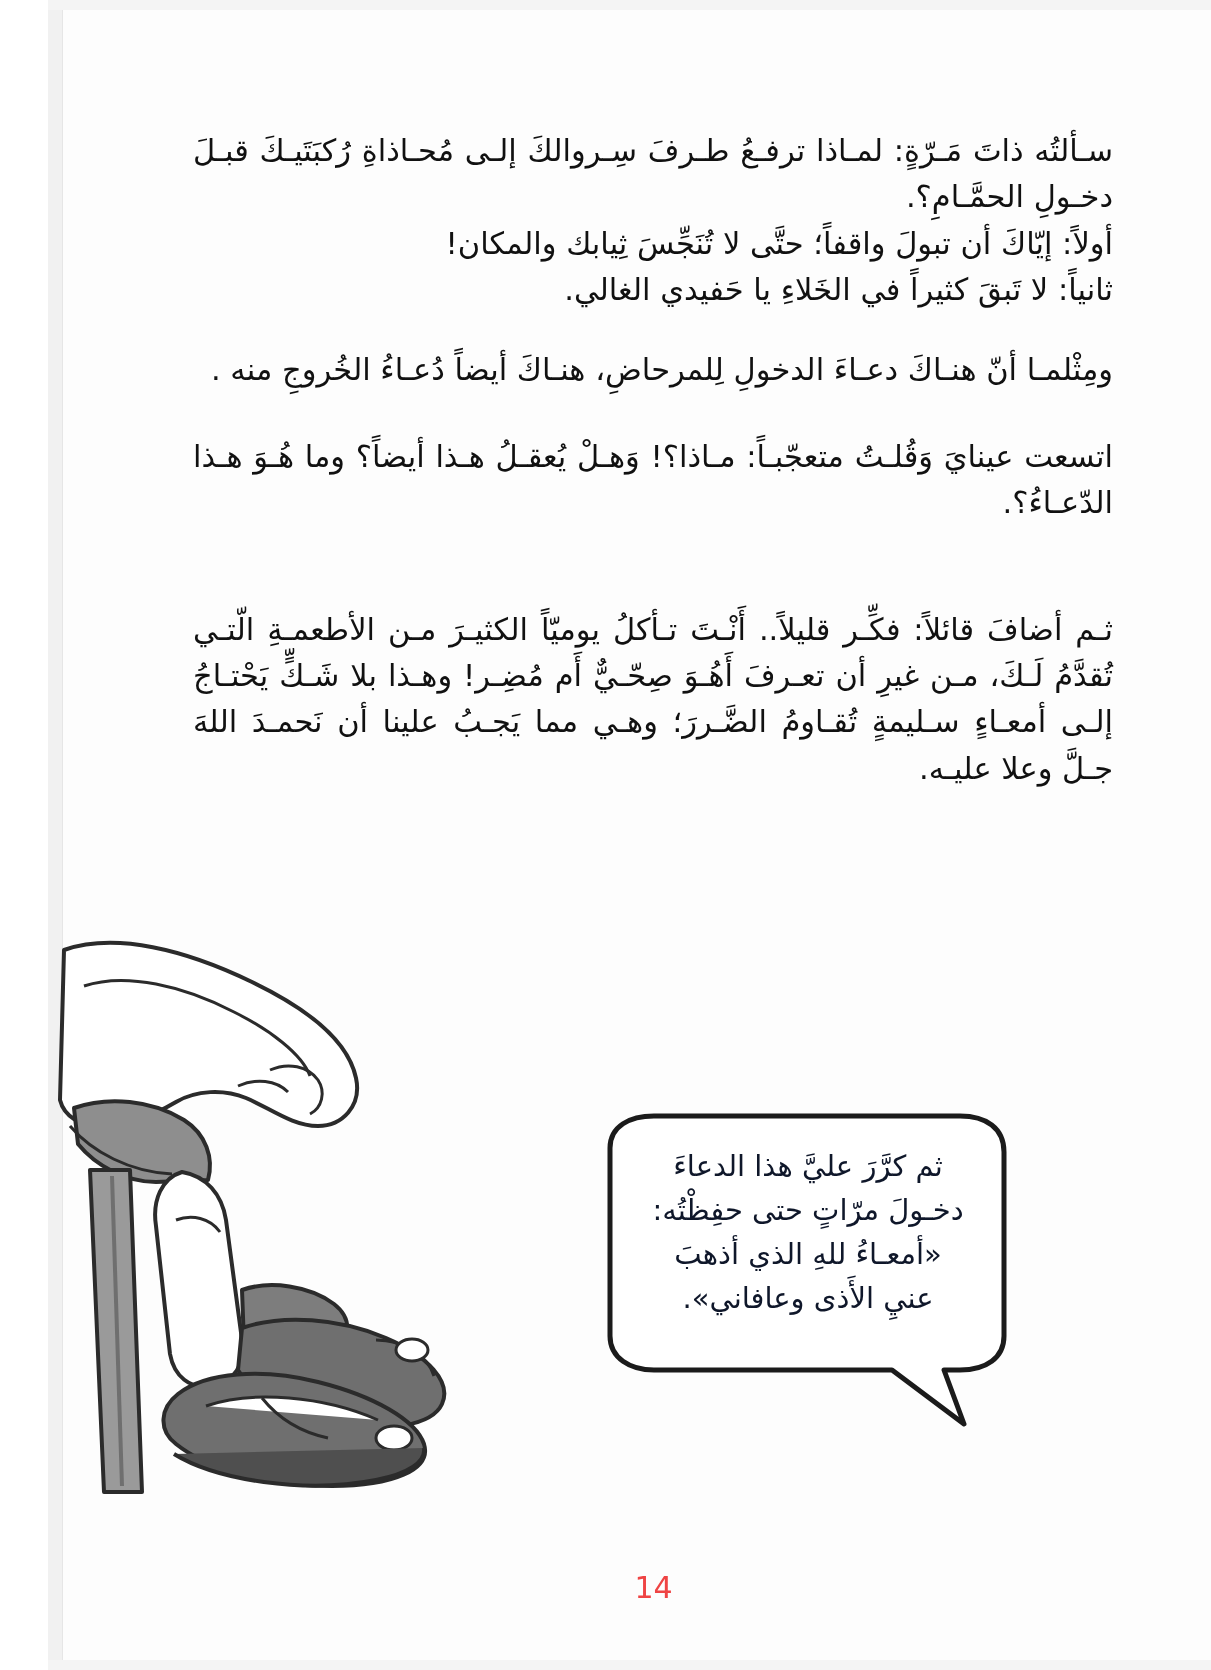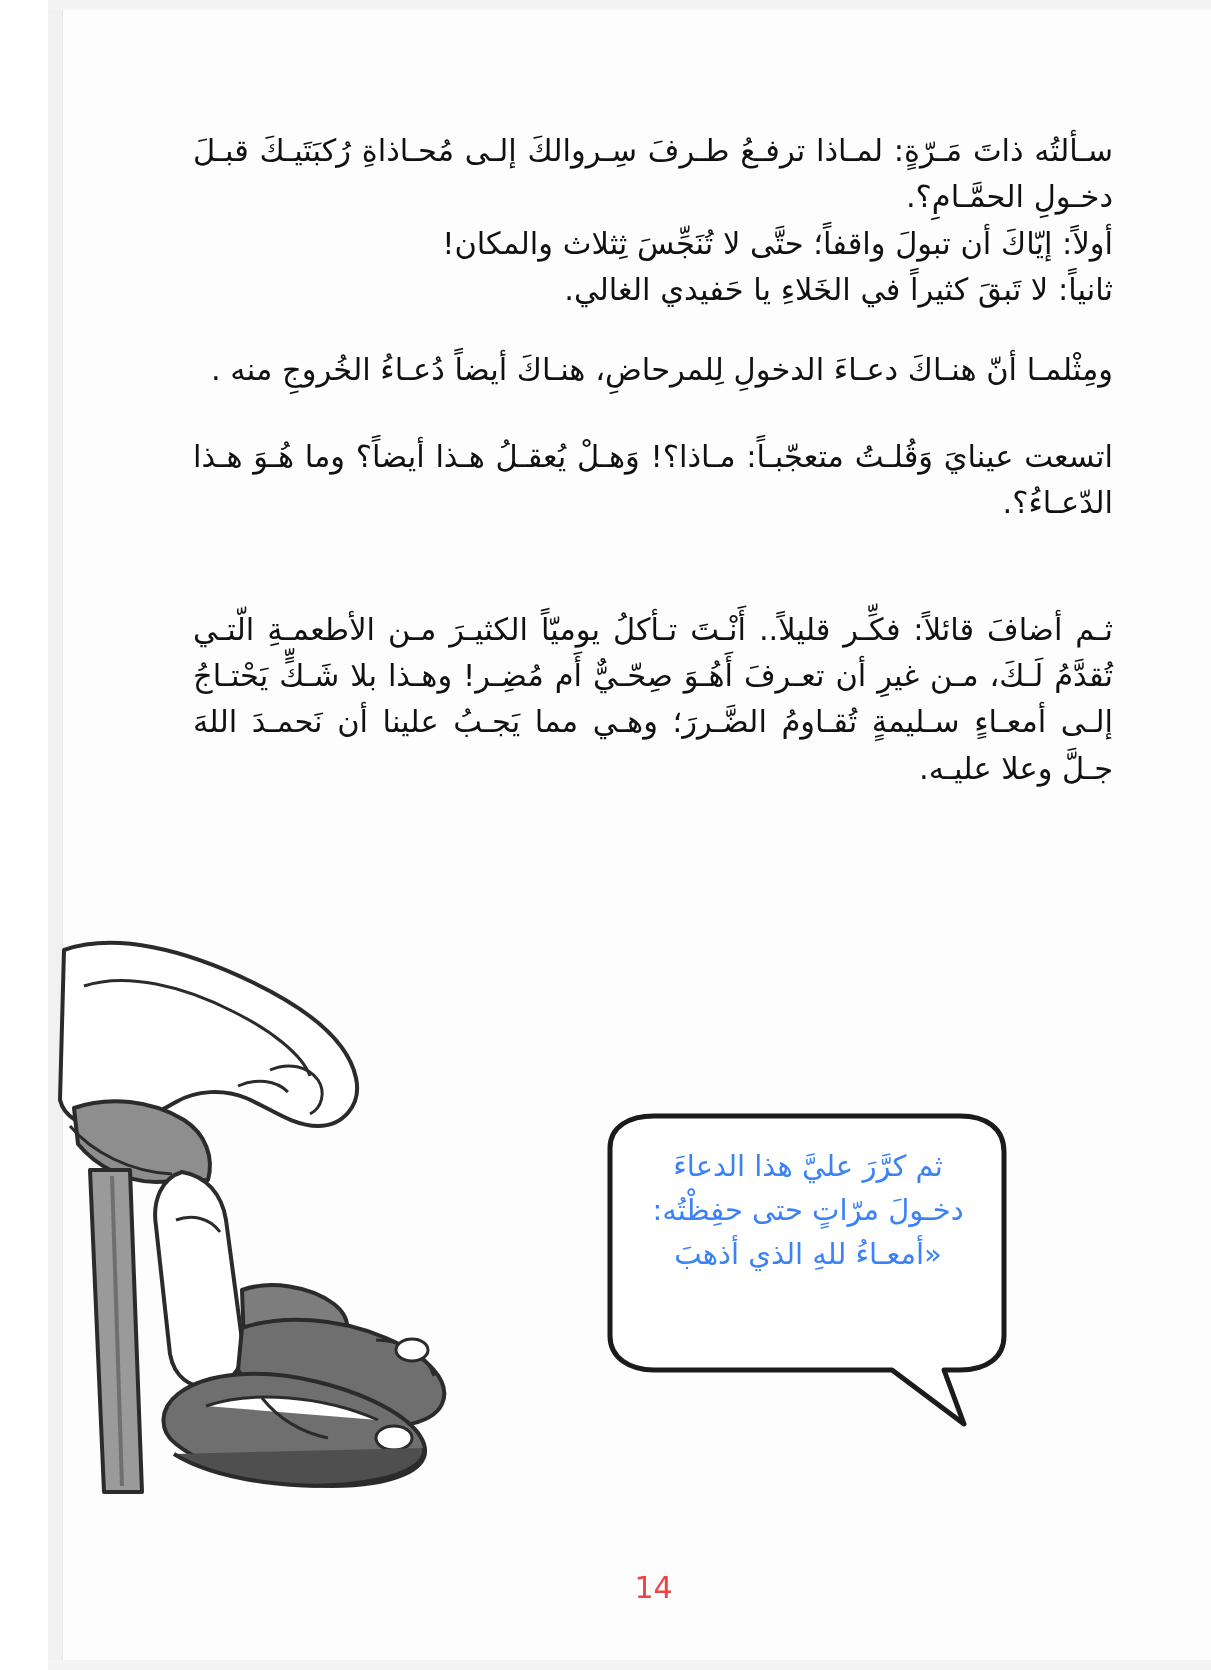--- a/index.html
+++ b/index.html
@@ -83,21 +83,21 @@
   .balloon svg { display: block; }
   .balloon-text {
     position: absolute;
     left: 30px;
     top: 36px;
     width: 372px;
     text-align: center;
     direction: rtl;
     font-size: 29px;
     line-height: 1.52;
-    color: #3b82f6;
+    color: #0f172a;
   }
 
   
   .illustration {
     position: absolute;
     left: 8px;
     top: 920px;
     width: 470px;
     height: 620px;
   }
@@ -119,21 +119,21 @@
 <body>
 
 <div class="page">
   <div class="page-edge-left"></div>
   <div class="page-edge-top"></div>
   <div class="page-edge-right"></div>
   <div class="page-edge-bottom"></div>
 
   <div class="text-column">
     <p class="para">سـألتُه ذاتَ مَـرّةٍ: لمـاذا ترفـعُ طـرفَ سِـروالكَ إلـى مُحـاذاةِ رُكبَتَيـكَ قبـلَ دخـولِ الحمَّـامِ؟.</p>
-    <p class="para">أولاً: إيّاكَ أن تبولَ واقفاً؛ حتَّى لا تُنَجِّسَ ثِثلاث والمكان!</p>
+    <p class="para">أولاً: إيّاكَ أن تبولَ واقفاً؛ حتَّى لا تُنَجِّسَ ثِيابك والمكان!</p>
     <p class="para">ثانياً: لا تَبقَ كثيراً في الخَلاءِ يا حَفيدي الغالي.</p>
     <div class="gap-md"></div>
     <p class="para">ومِثْلمـا أنّ هنـاكَ دعـاءَ الدخولِ لِلمرحاضِ، هنـاكَ أيضاً دُعـاءُ الخُروجِ منه .</p>
     <div class="gap-lg"></div>
     <p class="para">اتسعت عينايَ وَقُلـتُ متعجّبـاً: مـاذا؟! وَهـلْ يُعقـلُ هـذا أيضاً؟ وما هُـوَ هـذا الدّعـاءُ؟.</p>
     <div class="gap-lg"></div>
     <div class="gap-lg"></div>
     <p class="para">ثـم أضافَ قائلاً: فكِّـر قليلاً.. أَنْـتَ تـأكلُ يوميّاً الكثيـرَ مـن الأطعمـةِ الّتـي تُقدَّمُ لَـكَ، مـن غيرِ أن تعـرفَ أَهُـوَ صِحّـيٌّ أَم مُضِـر! وهـذا بلا شَـكٍّ يَحْتـاجُ إلـى أمعـاءٍ سـليمةٍ تُقـاومُ الضَّـررَ؛ وهـي مما يَجـبُ علينا أن نَحمـدَ اللهَ جـلَّ وعلا عليـه.</p>
   </div>
 
@@ -179,17 +179,18 @@
   <div class="balloon">
     <svg width="430" height="330" viewBox="0 0 430 330" xmlns="http://www.w3.org/2000/svg">
       <path d="M18 40 C18 18, 38 8, 62 8 L368 8 C394 8, 412 20, 412 44
                L412 228 C412 250, 394 262, 368 262 L352 262 L372 316 L300 262
                L62 262 C38 262, 18 250, 18 228 Z" fill="#ffffff" stroke="#1b1b1b" stroke-width="5" stroke-linejoin="round"></path>
     </svg>
     <div class="balloon-text">
       <div>ثم كرَّرَ عليَّ هذا الدعاءَ</div>
       <div>دخـولَ مرّاتٍ حتى حفِظْتُه:</div>
       <div>«أمعـاءُ للهِ الذي أذهبَ</div>
+      <div>عنيِ الأَذى وعافاني».</div>
     </div>
   </div>
 
   <div class="page-number">14</div>
 </div>
 
 </body></html>

